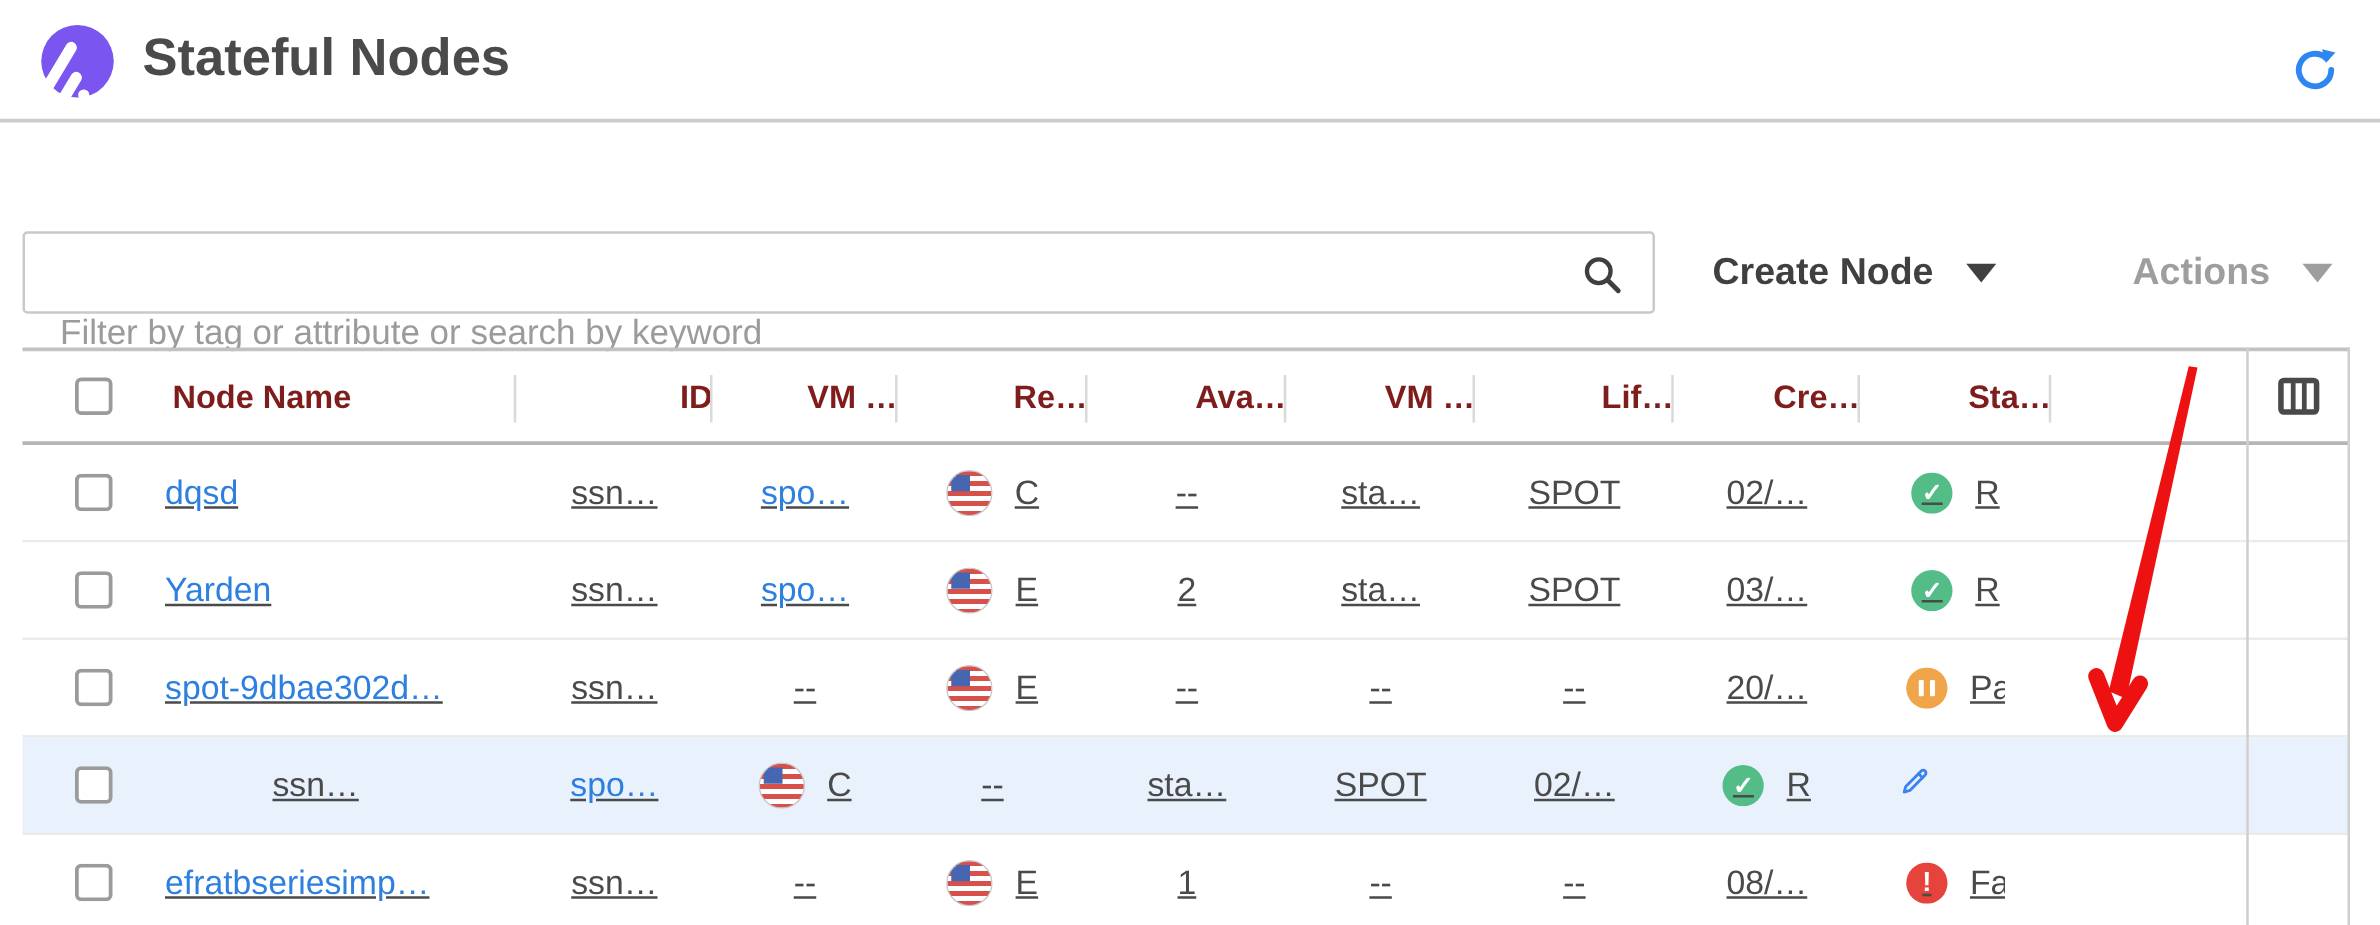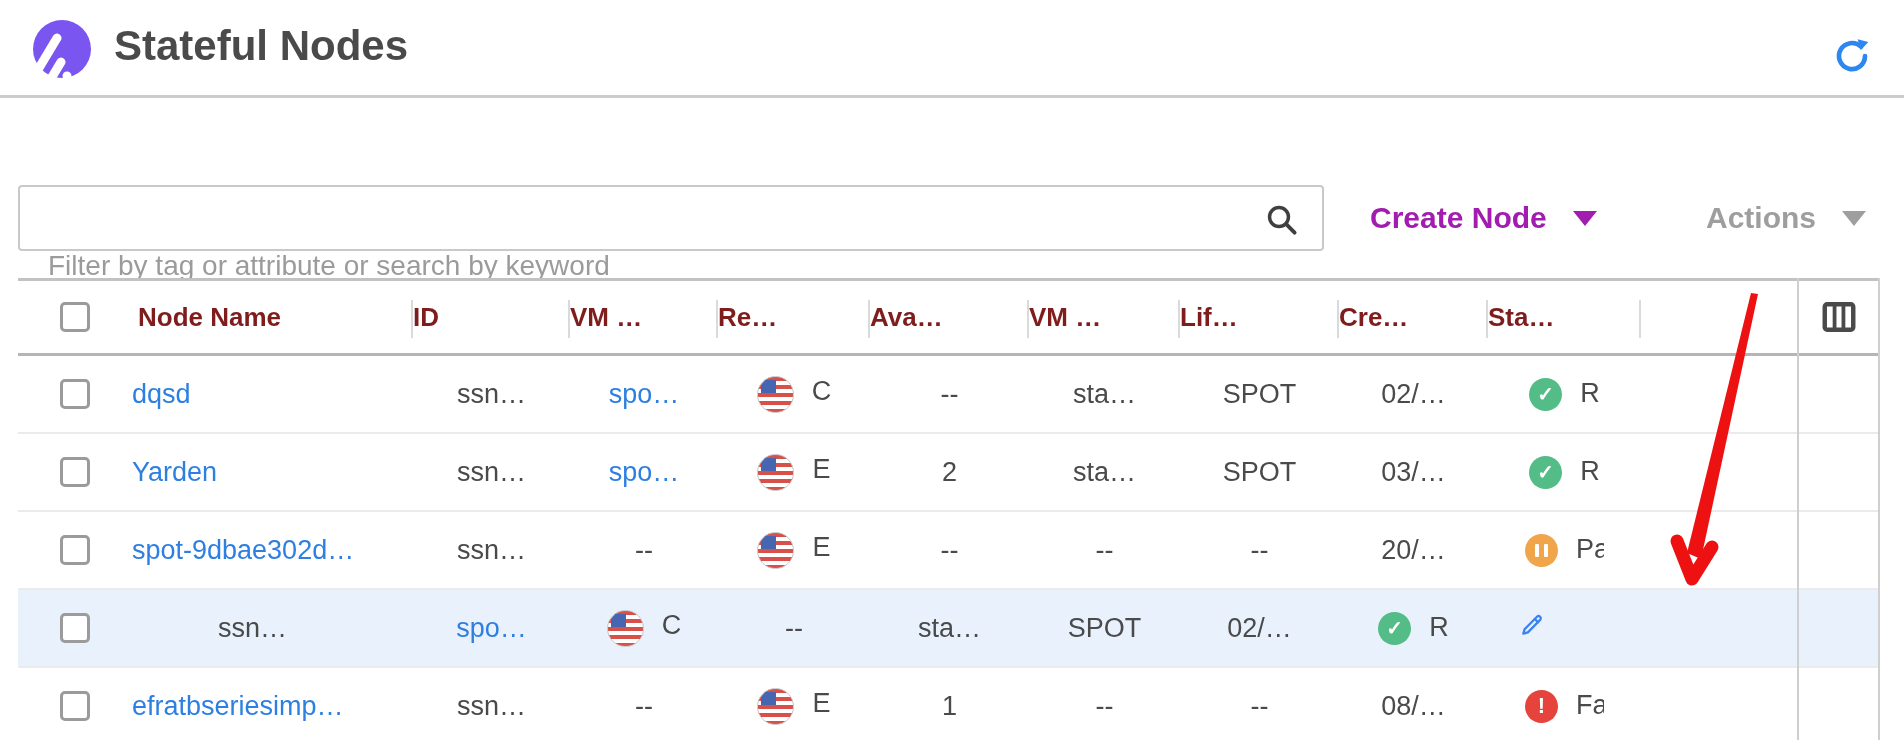--- a/index.html
+++ b/index.html
@@ -19,41 +19,41 @@
                 border:2px solid #c9c9c9; border-radius:4px; background:#fff; }
   .filter-input { position:absolute; left:0; top:0; width:100%; height:100%; border:none; outline:none;
                   padding:0 70px 0 28px; font-size:28px; color:#4a4a4a; background:transparent;
                   font-family:"Liberation Sans", sans-serif;margin-top:48px; }
   .filter-input::placeholder { color:#9b9b9b; }
   .search-glyph { position:absolute; right:22px; top:15px; width:36px; height:36px; cursor:pointer; }
 
   .dd-btn { position:absolute; top:196px; height:44px; display:flex; align-items:center; gap:26px;
             font-size:30px; font-weight:bold; cursor:pointer; background:none; border:none;
             font-family:"Liberation Sans", sans-serif; }
-  .create-node { left:1370px; color:#a21caf; }
+  .create-node { left:1370px; color:#404040; }
   .actions { left:1690px; color:#9e9e9e;margin-left:16px; }
   .caret { width:0; height:0; border-left:12px solid transparent; border-right:12px solid transparent;
            border-top:15px solid currentColor; display:inline-block; }
 
   
   .table { position:absolute; left:18px; top:278px; width:1862px; }
   .grid-row { display:grid;
     grid-template-columns:74px 321px 157px 148px 152px 159px 151px 159px 149px 153px 156px 83px;
     align-items:center; }
   .thead { height:78px; border-top:3px solid #c2c2c2; border-bottom:3px solid #b5b5b5;
            font-weight:bold; font-size:26px; color:#7f1d1d; }
-  .th { position:relative; height:100%; display:flex; align-items:center; justify-content:flex-start; }
+  .th { position:relative; height:100%; display:flex; align-items:center; justify-content:flex-end; }
   .th.sep::after { content:""; position:absolute; right:0; top:19px; width:2px; height:38px; background:#dadada; }
   .th-name { justify-content:flex-start; padding-left:46px; }
   .th-check { justify-content:flex-start; padding-left:42px; }
 
   .trow { height:78px; border-bottom:2px solid #ebebeb; background:#fff; }
   .trow.selected { background:#e9f1fc; }
-  .td { display:flex; justify-content:center; font-size:27px; color:#4a4a4a;
-        white-space:nowrap; overflow:hidden; }
+  .td { display:flex; align-items:center; justify-content:center; font-size:27px; color:#4a4a4a;
+        white-space:nowrap; overflow:hidden;text-decoration:underline; }
   .td-check { justify-content:flex-start; padding-left:42px; }
   .td-name { justify-content:flex-start; padding-left:40px; }
   .link { color:#2d7fe0; cursor:pointer; }
 
   .checkbox { width:30px; height:30px; border:3px solid #9b9b9b; border-radius:5px; background:#fff; cursor:pointer; }
 
   .flag { position:relative; width:37px; height:37px; border-radius:50%; border:1px solid #c6c6c6;
           background:repeating-linear-gradient(#d8504a 0 4px, #ffffff 4px 8px); overflow:hidden; flex:none; }
   .flag::before { content:""; position:absolute; left:3px; top:3px; width:15px; height:13px; background:#4766b1; }
   .region-cell { gap:18px; }

